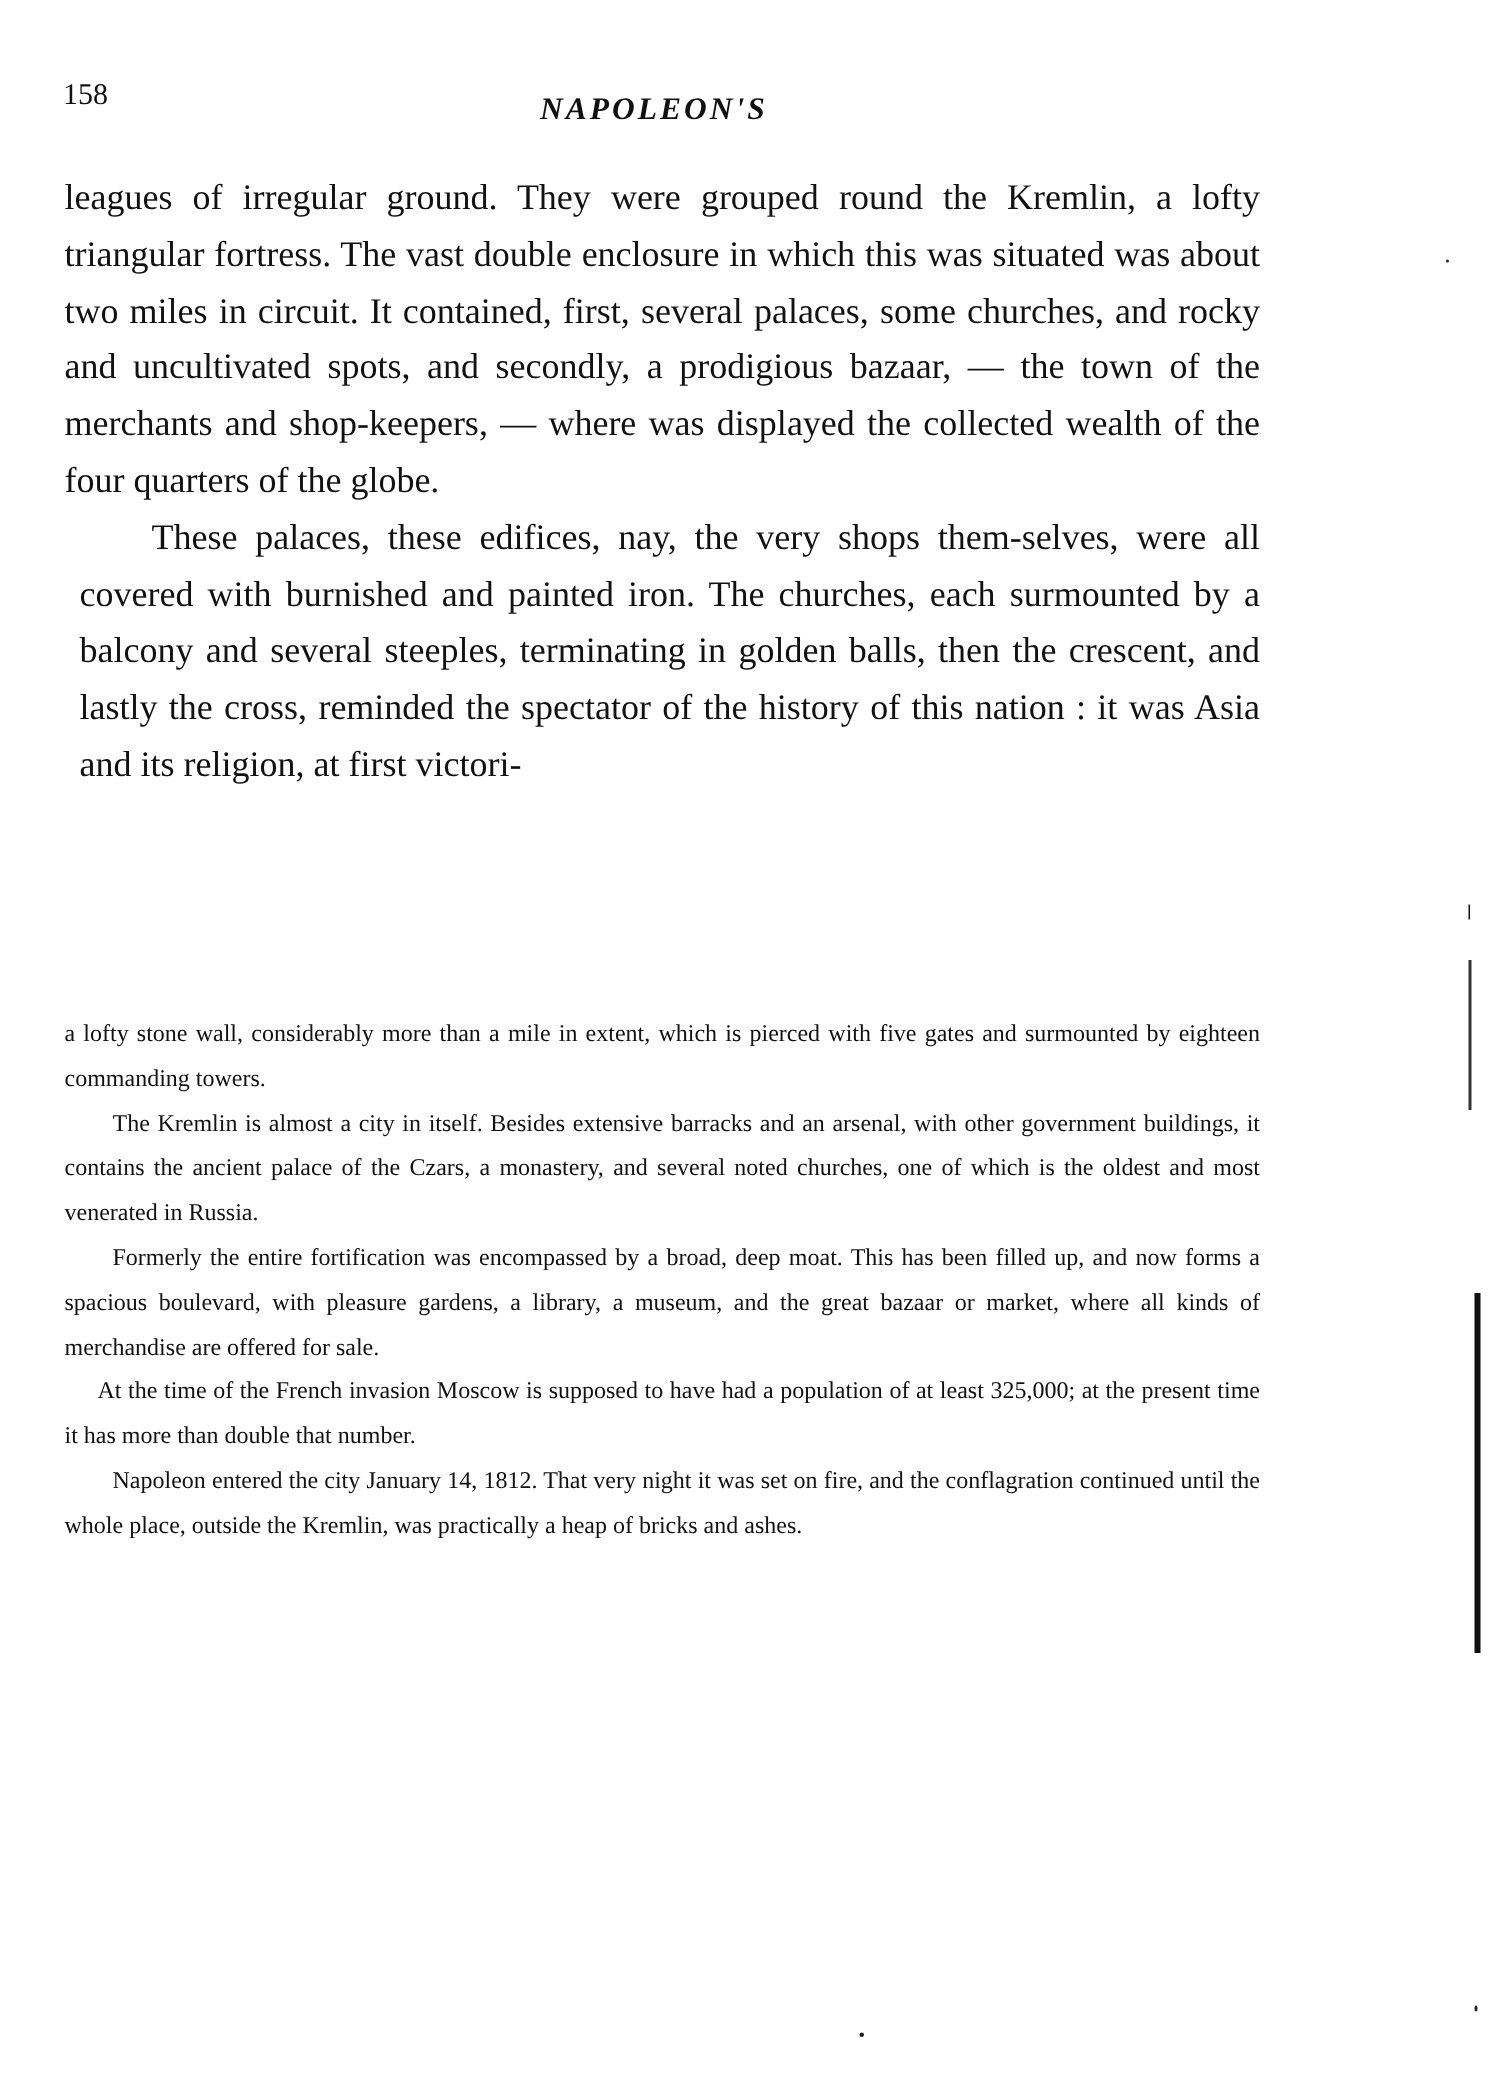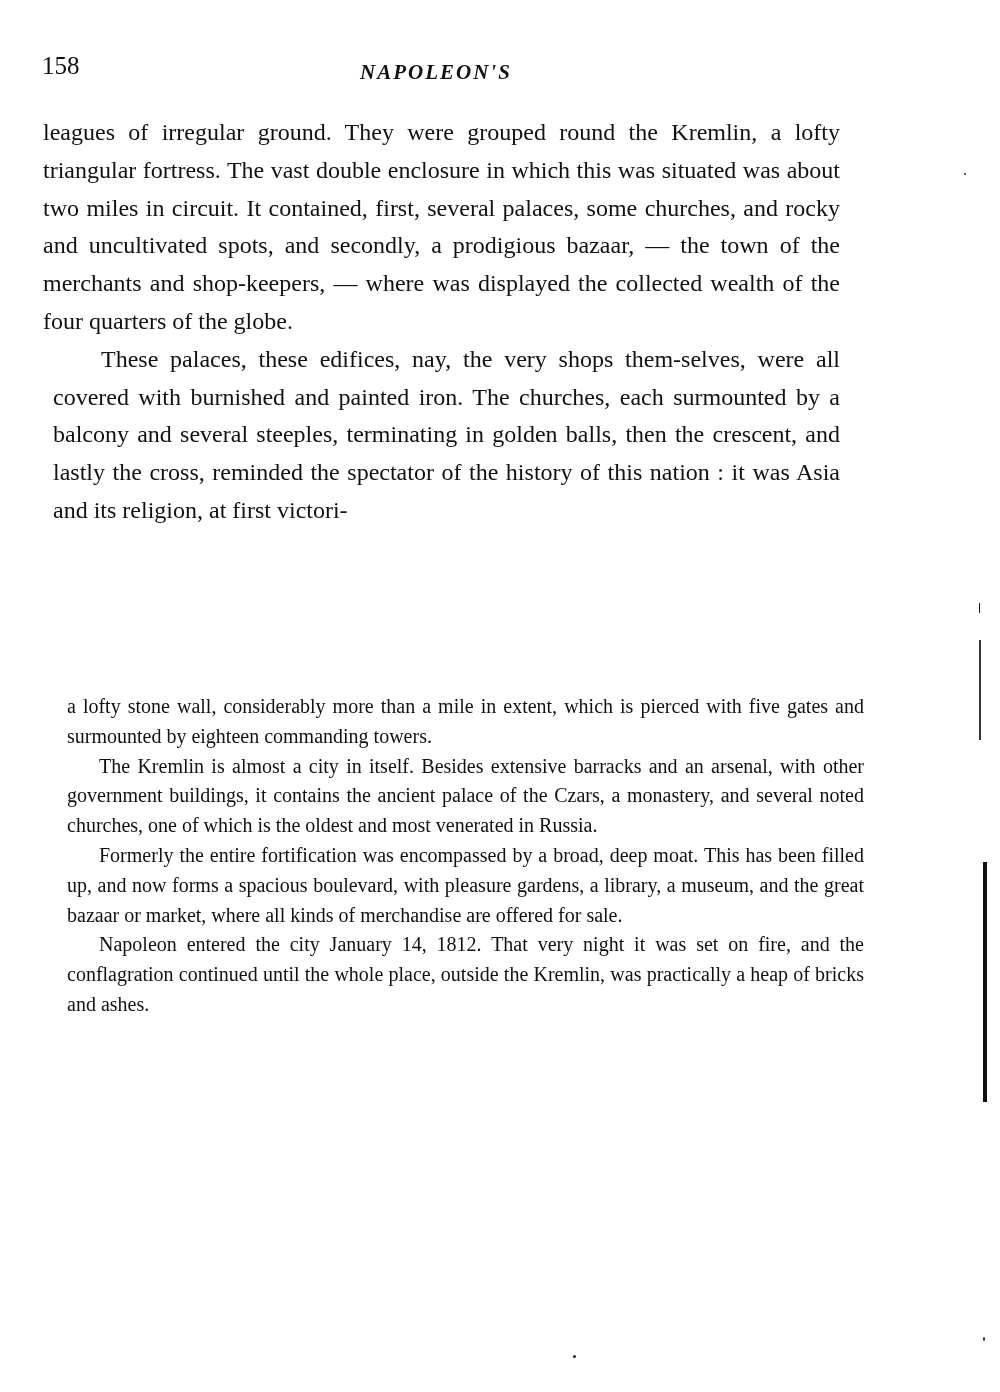--- a/index.html
+++ b/index.html
@@ -19,21 +19,21 @@
       position: absolute;
       top: 52px;
       left: 42px;
       width: 800px;
       height: 40px;
     }
     .page-number {
       position: absolute;
       left: 0;
       top: 0;
-      font-size: 25px;
+      font-size: 20px;
       letter-spacing: 0;
       text-align: center;
     }
     .running-head {
       position: absolute;
       left: 318px;
       top: 8px;
       font-size: 21px;
       font-style: italic;
       letter-spacing: 2px;
@@ -54,27 +54,26 @@
     }
     .main-text p.indent {
       text-indent: 48px;
       margin-left: 10px;
     }
     .main-text p.cont {
       text-indent: 0;
     }
     .notes {
       position: absolute;
-      top: 692px;
+      top: 675px;
       left: 43px;
       width: 797px;
-      font-size: 20px;
+      font-size: 16px;
       line-height: 29.8px;
       text-align: justify;
-      margin-left: 24px;
     }
     .notes p {
       margin: 0 0 0 0;
     }
     .notes p.indent {
       text-indent: 32px;
     }
     .notes p.indent-small {
       text-indent: 22px;
     }
@@ -103,20 +102,21 @@
 
 <div class="main-text">
   <p class="cont">leagues of irregular ground.  They were grouped round the Kremlin, a lofty triangular fortress.  The vast double enclosure in which this was situated was about two miles in circuit.  It contained, first, several palaces, some churches, and rocky and uncultivated spots, and secondly, a prodigious bazaar, — the town of the merchants and shop-keepers, — where was displayed the collected wealth of the four quarters of the globe.</p>
   <p class="indent">These palaces, these edifices, nay, the very shops them-selves, were all covered with burnished and painted iron. The churches, each surmounted by a balcony and several steeples, terminating in golden balls, then the crescent, and lastly the cross, reminded the spectator of the history of this nation : it was Asia and its religion, at first victori-</p>
 </div>
 
 <div class="notes">
   <p>a lofty stone wall, considerably more than a mile in extent, which is pierced with five gates and surmounted by eighteen commanding towers.</p>
   <p class="indent">The Kremlin is almost a city in itself.  Besides extensive barracks and an arsenal, with other government buildings, it contains the ancient palace of the Czars, a monastery, and several noted churches, one of which is the oldest and most venerated in Russia.</p>
   <p class="indent">Formerly the entire fortification was encompassed by a broad, deep moat. This has been filled up, and now forms a spacious boulevard, with pleasure gardens, a library, a museum, and the great bazaar or market, where all kinds of merchandise are offered for sale.</p>
+  <p class="indent-small">At the time of the French invasion Moscow is supposed to have had a population of at least 325,000;  at the present time it has more than double that number.</p>
   <p class="indent">Napoleon entered the city January 14, 1812.  That very night it was set on fire, and the conflagration continued until the whole place, outside the Kremlin, was practically a heap of bricks and ashes.</p>
 </div>
 
 <div class="scan-mark" style="left:979px; top:603px; width:1px; height:10px;"></div>
 <div class="scan-mark" style="left:979px; top:640px; width:2px; height:100px; opacity:0.85;"></div>
 <div class="scan-mark" style="left:983px; top:862px; width:4px; height:240px;"></div>
 <div class="dot" style="left:573px; top:1355px;"></div>
 <div class="dot" style="left:964px; top:173px; width:2px; height:2px;"></div>
 <div class="dot" style="left:983px; top:1337px; width:2px; height:4px;"></div>
 

